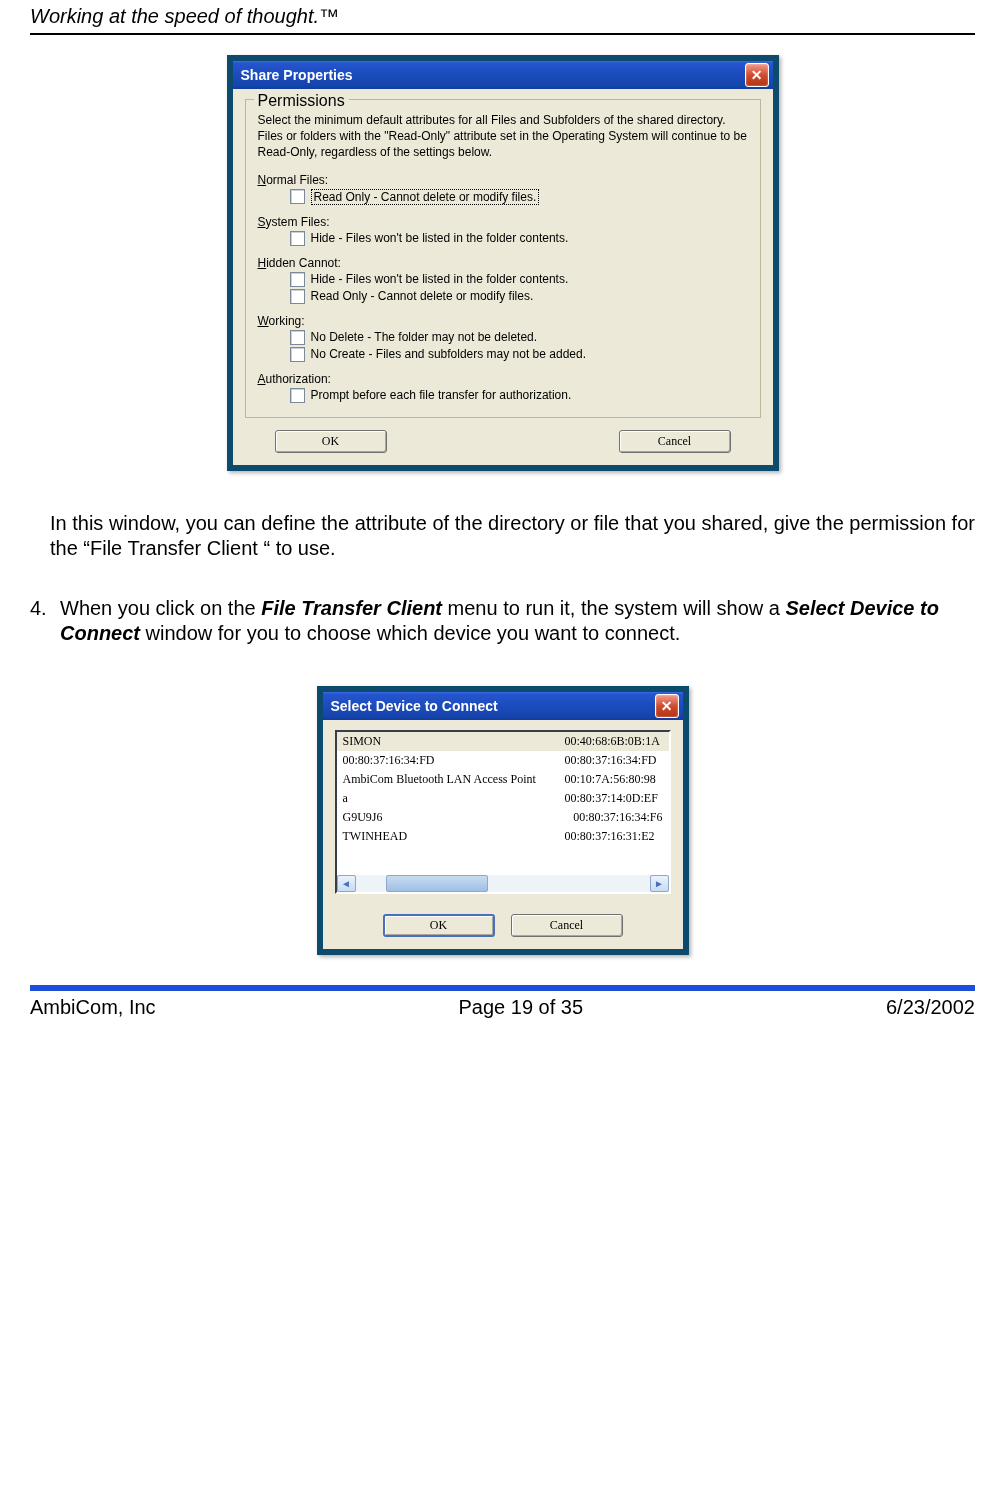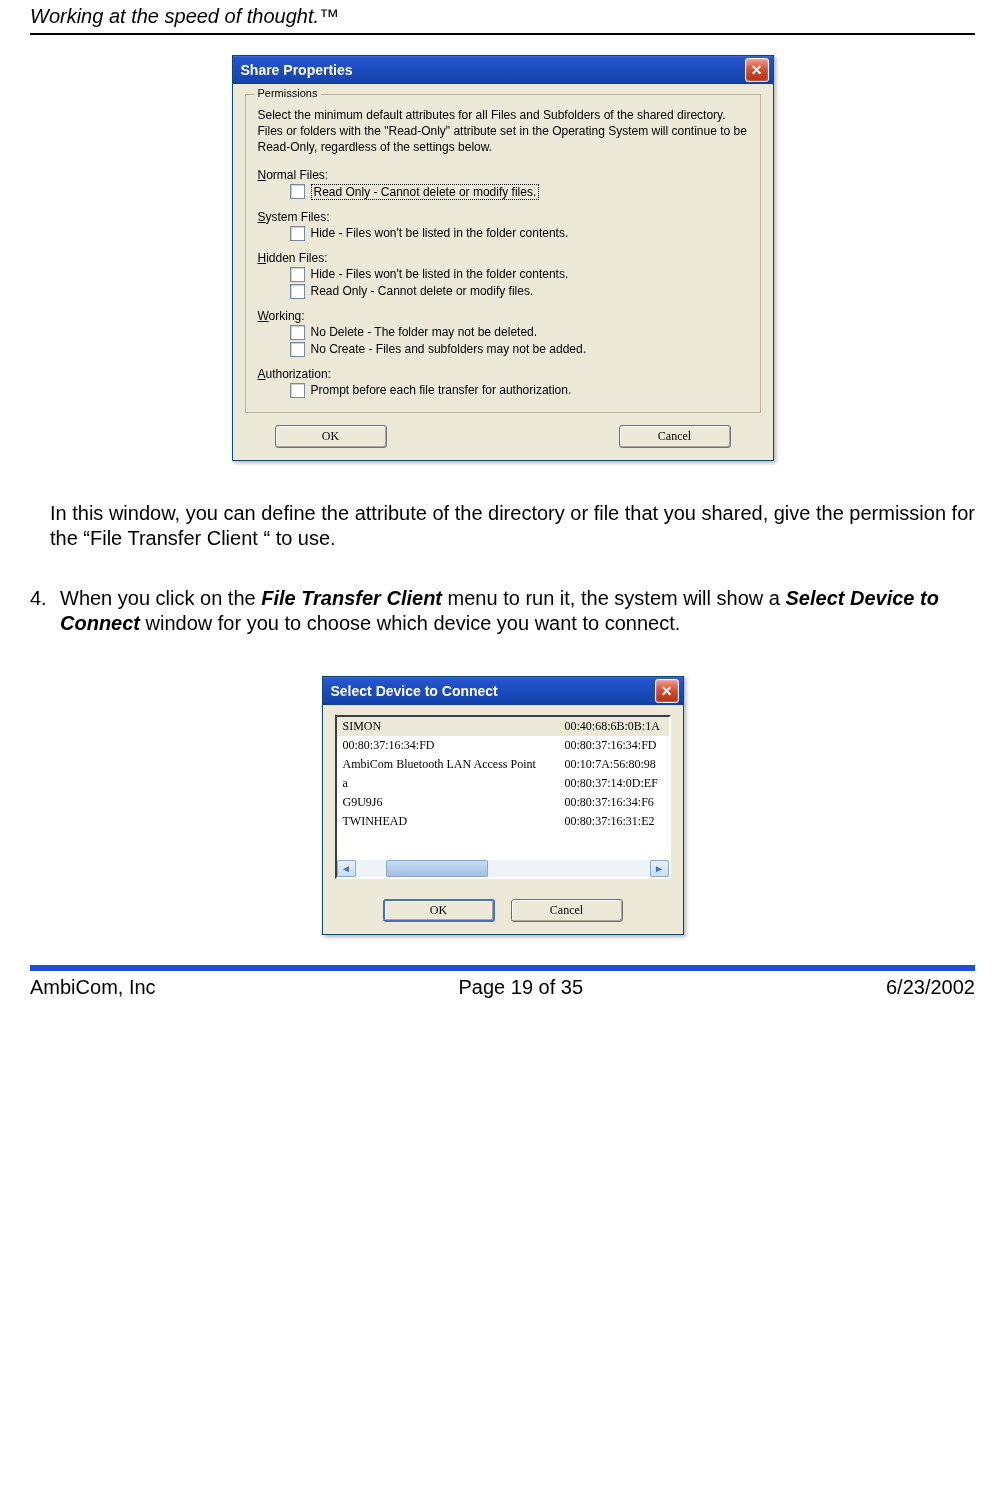--- a/index.html
+++ b/index.html
@@ -28,21 +28,21 @@
     display: flex;
     justify-content: space-between;
     border-top: 6px solid #1d4ed8;
     padding-top: 5px;
     margin-top: 30px;
     font-size: 20px;
   }
 
   
   .xp-dialog {
-    border: 1px solid #0c4a6e;
+    border: 6px solid #0c4a6e;
     background: #ece9d8;
     box-shadow: 2px 2px 4px rgba(0,0,0,.3);
     position: relative;
     padding: 0;
   }
   .xp-titlebar {
     height: 28px;
     background: linear-gradient(to bottom, #3a6ae0 0%, #2754cf 8%, #1d4ec0 40%, #1544ad 88%, #0f3c9e 100%);
     display: flex;
     align-items: center;
@@ -73,21 +73,21 @@
     border: 1px solid #bdb69c;
     padding: 8px 12px 14px 12px;
     position: relative;
     margin-bottom: 12px;
   }
   .groupbox-title {
     position: absolute;
     top: -8px; left: 8px;
     background: #ece9d8;
     padding: 0 4px;
-    font-size: 11px;
+    font-size: 16px;
   }
   .desc { margin: 4px 0 12px 0; line-height: 1.35; }
   .sec-label { margin: 10px 0 2px 0; }
   .underline-first::first-letter { text-decoration: underline; }
   .chk-row {
     display: flex;
     align-items: center;
     gap: 6px;
     margin-left: 32px;
     margin-top: 2px;
@@ -216,21 +216,21 @@
             <div class="chk"></div>
             <span class="dotted-focus">Read Only - Cannot delete or modify files.</span>
           </div>
 
           <div class="sec-label underline-first">System Files:</div>
           <div class="chk-row">
             <div class="chk"></div>
             <span>Hide - Files won't be listed in the folder contents.</span>
           </div>
 
-          <div class="sec-label underline-first">Hidden Files:</div>
+          <div class="sec-label underline-first">Hidden Cannot:</div>
           <div class="chk-row">
             <div class="chk"></div>
             <span>Hide - Files won't be listed in the folder contents.</span>
           </div>
           <div class="chk-row">
             <div class="chk"></div>
             <span>Read Only - Cannot delete or modify files.</span>
           </div>
 
           <div class="sec-label underline-first">Working:</div>
@@ -288,21 +288,21 @@
               <div class="tbl-row">
                 <div class="col-name">AmbiCom Bluetooth LAN Access Point</div>
                 <div class="col-addr" style="text-align: left;">00:10:7A:56:80:98</div>
               </div>
               <div class="tbl-row">
                 <div class="col-name">a</div>
                 <div class="col-addr" style="text-align: left;">00:80:37:14:0D:EF</div>
               </div>
               <div class="tbl-row">
                 <div class="col-name">G9U9J6</div>
-                <div class="col-addr" style="text-align: left;">00:80:37:16:34:F6</div>
+                <div class="col-addr" style="text-align: right;">00:80:37:16:34:F6</div>
               </div>
               <div class="tbl-row">
                 <div class="col-name">TWINHEAD</div>
                 <div class="col-addr" style="text-align: left;">00:80:37:16:31:E2</div>
               </div>
             </div>
           <div class="scroll-h">
             <div class="sbtn">◄</div>
             <div class="strack">
                 <div class="sthumb"></div>

